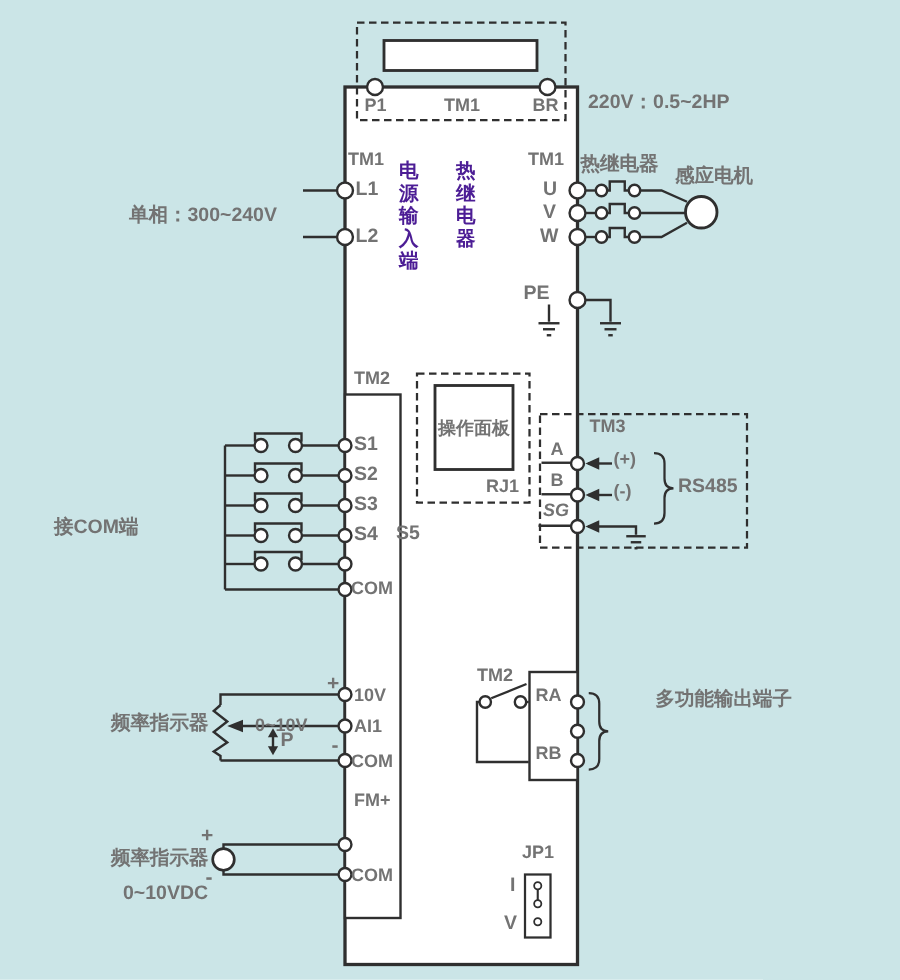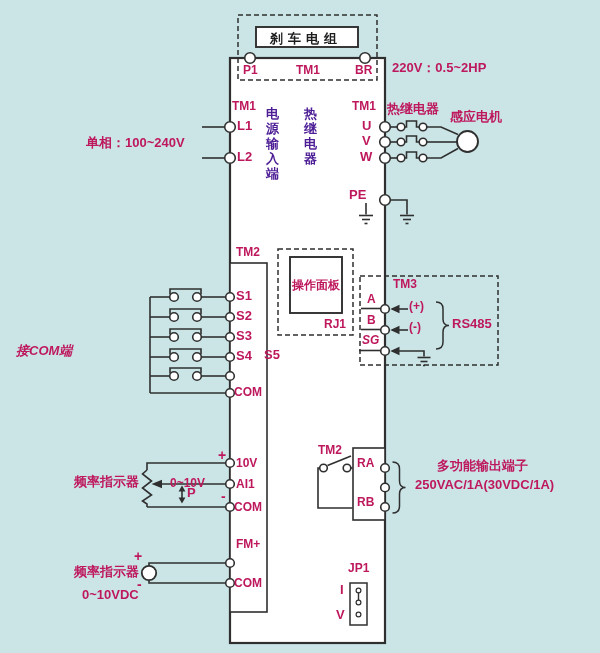--- a/index.html
+++ b/index.html
@@ -5,21 +5,21 @@
   html,body{margin:0;padding:0;}
   .stage{
     position:relative;width:600px;height:653px;overflow:hidden;
     background:#cbe5e7;
     font-family:"Liberation Sans",sans-serif;
   }
   .stage svg{position:absolute;left:0;top:0;}
   .lbl{
     position:absolute;
     font:bold 13px "Liberation Sans",sans-serif;
-    color:#be185d;white-space:nowrap;line-height:1.1;
+    color:#737373;white-space:nowrap;line-height:1.1;
   }
   .s12{font-size:12px;}
   .s14{font-size:14px;}
   .vlbl{
     position:absolute;width:17px;
     font:bold 13px "Liberation Sans",sans-serif;
     color:#4c1d95;word-break:break-all;line-height:15px;text-align:center;
     white-space:normal;
   }
   .boxlbl{
@@ -188,50 +188,49 @@
       <g>
         <rect x="350" y="583" width="17" height="42" fill="#ffffff" stroke-width="1.5"></rect>
         <path d="M358.5,590.5 V602.5" stroke-width="1.4"></path>
         <circle cx="358.5" cy="590.5" r="2.4" fill="#ffffff" stroke-width="1.2"></circle>
         <circle cx="358.5" cy="602.5" r="2.4" fill="#ffffff" stroke-width="1.2"></circle>
         <circle cx="358.5" cy="614.5" r="2.4" fill="#ffffff" stroke-width="1.2"></circle>
       </g>
     </g>
   </svg>
 
-  <span class="boxlbl" style="left:256px;top:30px;width:100px;">刹车电组</span>
   <span class="lbl s12" style="left:243px;top:64px;">P1</span>
   <span class="lbl s12" style="left:296px;top:64px;">TM1</span>
   <span class="lbl s12" style="left:355px;top:64px;">BR</span>
   <span class="lbl" style="left:392px;top:61px;">220V：0.5~2HP</span>
 
   <span class="lbl s12" style="left:232px;top:100px;">TM1</span>
   <span class="lbl" style="left:237px;top:119px;">L1</span>
   <span class="lbl" style="left:237px;top:150px;">L2</span>
-  <span class="lbl" style="left:86px;top:136px;">单相：100~240V</span>
+  <span class="lbl" style="left:86px;top:136px;">单相：300~240V</span>
   <span class="vlbl" style="left:264px;top:106px;">电源输入端</span>
 
   <span class="vlbl" style="left:302px;top:106px;">热继电器</span>
   <span class="lbl s12" style="left:352px;top:100px;">TM1</span>
   <span class="lbl" style="left:362px;top:119px;">U</span>
   <span class="lbl" style="left:362px;top:134px;">V</span>
   <span class="lbl" style="left:360px;top:150px;">W</span>
   <span class="lbl" style="left:387px;top:102px;">热继电器</span>
   <span class="lbl" style="left:450px;top:110px;">感应电机</span>
 
   <span class="lbl" style="left:349px;top:188px;">PE</span>
 
   <span class="lbl s12" style="left:236px;top:246px;">TM2</span>
   <span class="lbl" style="left:236px;top:289px;">S1</span>
   <span class="lbl" style="left:236px;top:309px;">S2</span>
   <span class="lbl" style="left:236px;top:329px;">S3</span>
   <span class="lbl" style="left:236px;top:349px;">S4</span>
   <span class="lbl" style="left:236px;top:348px;margin-left:28px;">S5</span>
   <span class="lbl s12" style="left:234px;top:386px;">COM</span>
-  <span class="lbl" style="left:16px;top:344px;font-style:italic;">接COM端</span>
+  <span class="lbl" style="left:36px;top:344px;">接COM端</span>
 
   <span class="lbl s12" style="left:290px;top:279px;width:52px;text-align:center;">操作面板</span>
   <span class="lbl s12" style="left:324px;top:318px;">RJ1</span>
 
   <span class="lbl s12" style="left:393px;top:278px;">TM3</span>
   <span class="lbl s12" style="left:367px;top:293px;">A</span>
   <span class="lbl s12" style="left:367px;top:314px;">B</span>
   <span class="lbl s12" style="left:362px;top:334px;font-style:italic;">SG</span>
   <span class="lbl s12" style="left:409px;top:300px;">(+)</span>
   <span class="lbl s12" style="left:409px;top:321px;">(-)</span>
@@ -243,26 +242,25 @@
   <span class="lbl s14" style="left:218px;top:448px;">+</span>
   <span class="lbl s14" style="left:221px;top:489px;">-</span>
   <span class="lbl s12" style="left:236px;top:457px;">10V</span>
   <span class="lbl s12" style="left:236px;top:478px;">AI1</span>
   <span class="lbl s12" style="left:234px;top:501px;">COM</span>
 
   <span class="lbl s12" style="left:318px;top:444px;">TM2</span>
   <span class="lbl s12" style="left:357px;top:457px;">RA</span>
   <span class="lbl s12" style="left:357px;top:496px;text-align:center;">RB</span>
   <span class="lbl" style="left:437px;top:459px;">多功能输出端子</span>
-  <span class="lbl" style="left:415px;top:478px;">250VAC/1A(30VDC/1A)</span>
 
   <span class="lbl" style="left:74px;top:565px;">频率指示器</span>
   <span class="lbl" style="left:82px;top:588px;">0~10VDC</span>
   <span class="lbl s14" style="left:134px;top:549px;">+</span>
   <span class="lbl s14" style="left:137px;top:577px;">-</span>
-  <span class="lbl s12" style="left:236px;top:538px;">FM+</span>
+  <span class="lbl s12" style="left:236px;top:527px;">FM+</span>
   <span class="lbl s12" style="left:234px;top:577px;">COM</span>
 
   <span class="lbl s12" style="left:348px;top:562px;">JP1</span>
   <span class="lbl" style="left:340px;top:583px;">I</span>
   <span class="lbl" style="left:336px;top:608px;">V</span>
 
 </div>
 
 </body></html>

